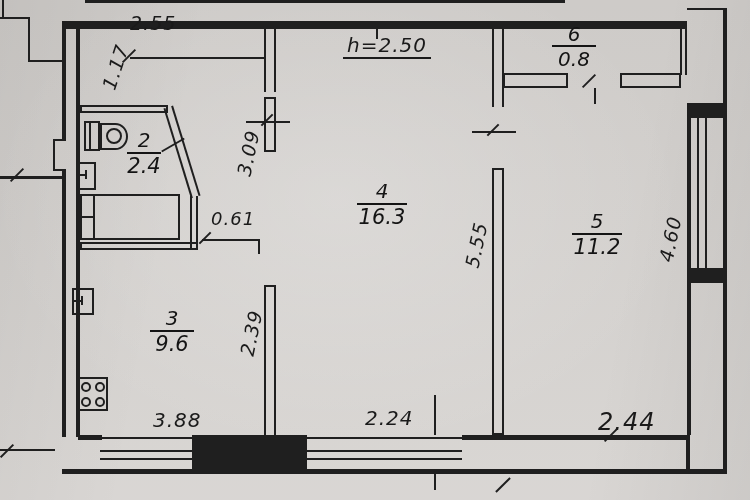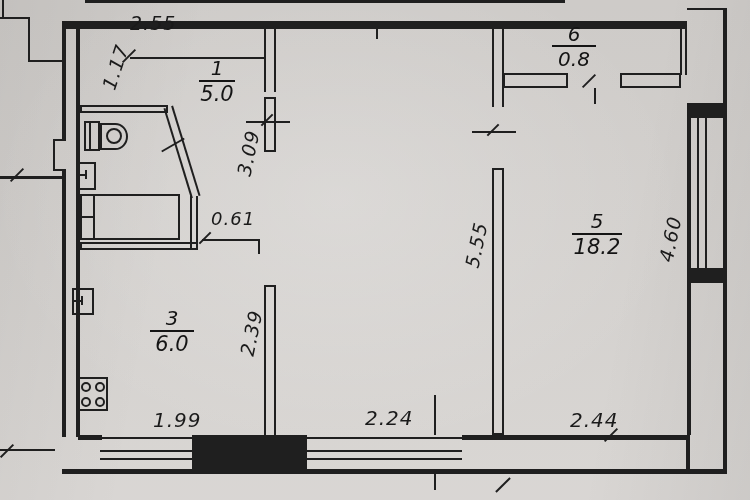--- a/index.html
+++ b/index.html
@@ -115,43 +115,49 @@
   <div class="wl" style="left:376px;top:29px;width:2px;height:10px"></div>
   <div class="wl" style="left:594px;top:88px;width:2px;height:16px"></div>
   <div class="tick" style="left:588px;top:72px"></div>
   <div class="wl" style="left:434px;top:395px;width:2px;height:40px"></div>
   <div class="wl" style="left:434px;top:474px;width:2px;height:16px"></div>
   <div class="tick" style="left:502px;top:475px;height:20px"></div>
   <div class="tick" style="left:610px;top:426px"></div>
 
   <div class="dim" style="left:130px;top:12px">2.55</div>
   <div class="dim rot72" style="left:92px;top:56px">1.17</div>
+  <div class="dim" style="left:343px;top:33px;width:88px;text-align:center;border-bottom:2px solid #1a1a1a;font-size:20px">h=2.50</div>
   <div class="dim rot" style="left:225px;top:142px">3.09</div>
   <div class="dim" style="left:211px;top:208px;font-size:18px">0.61</div>
   <div class="dim rot" style="left:228px;top:322px">2.39</div>
   <div class="dim rot" style="left:453px;top:234px">5.55</div>
   <div class="dim rot" style="left:647px;top:228px">4.60</div>
-  <div class="dim" style="left:153px;top:408px;font-size:20px">1.99</div>
+  <div class="dim" style="left:153px;top:408px;font-size:20px">3.88</div>
   <div class="dim" style="left:365px;top:406px;font-size:20px">2.24</div>
-  <div class="dim" style="left:570px;top:408px;font-size:20px">2.44</div>
+  <div class="dim" style="left:598px;top:408px;font-size:24px">2.44</div>
 
-  <div class="roomlbl" style="left:187px;top:58px">
-    <span>1</span>
-    <span class="bar" style="width:36px"></span>
-    <span class="area">5.0</span>
+  <div class="roomlbl" style="left:114px;top:130px">
+    <span>2</span>
+    <span class="bar" style="width:34px"></span>
+    <span class="area">2.4</span>
   </div>
   <div class="roomlbl" style="left:142px;top:308px">
     <span>3</span>
     <span class="bar" style="width:44px"></span>
-    <span class="area">6.0</span>
+    <span class="area">9.6</span>
+  </div>
+  <div class="roomlbl" style="left:352px;top:181px">
+    <span>4</span>
+    <span class="bar" style="width:50px"></span>
+    <span class="area">16.3</span>
   </div>
   <div class="roomlbl" style="left:567px;top:211px">
     <span>5</span>
     <span class="bar" style="width:50px"></span>
-    <span class="area">18.2</span>
+    <span class="area">11.2</span>
   </div>
   <div class="roomlbl" style="left:544px;top:24px;line-height:20px">
     <span>6</span>
     <span class="bar" style="width:44px"></span>
     <span class="area" style="font-size:20px">0.8</span>
   </div>
 
 
 </div>
 

